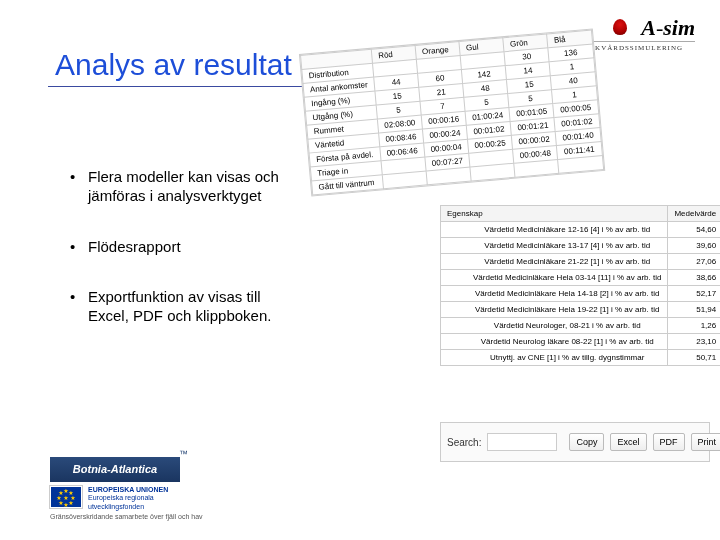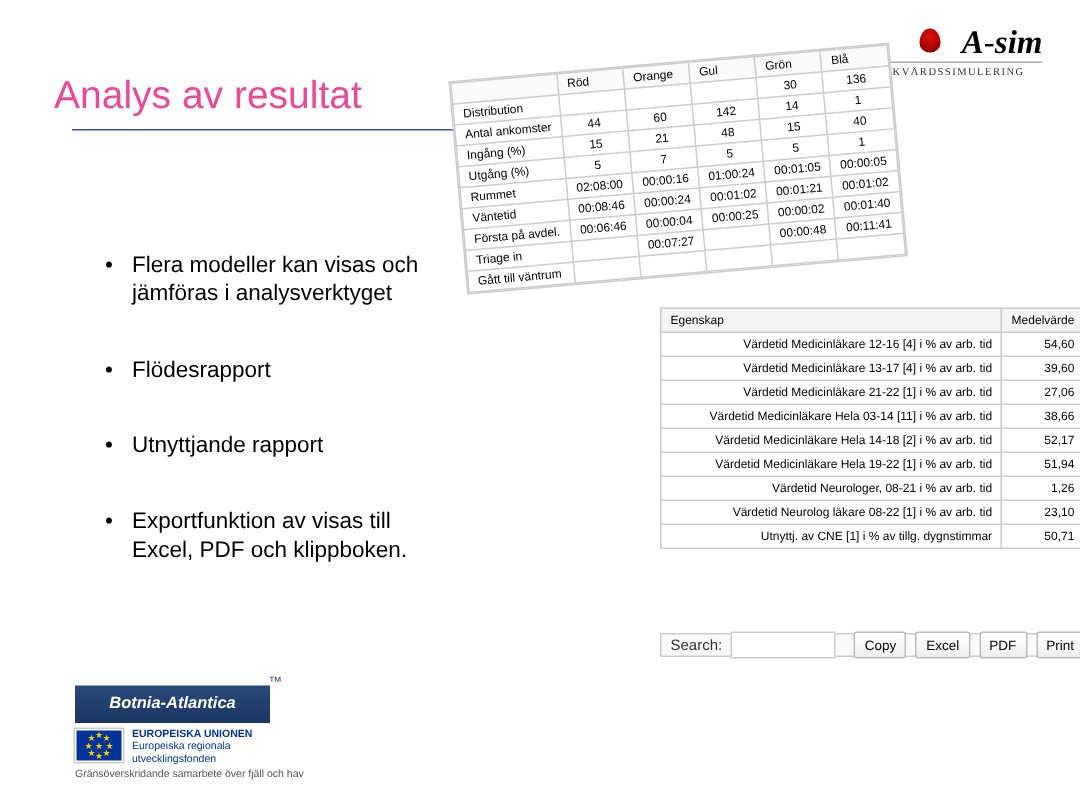--- a/index.html
+++ b/index.html
@@ -1,21 +1,21 @@
 <!DOCTYPE html>
 <html><head>
 <meta charset="utf-8">
 <style>
   * { box-sizing: border-box; margin: 0; padding: 0; }
   html, body { width: 720px; height: 540px; font-family: Arial, Helvetica, sans-serif; background: #fff; color: #000; }
   .slide { position: relative; width: 720px; height: 540px; overflow: hidden; }
 
   .title {
-    position: absolute; top: 48px; left: 36px;
-    font-size: 26px; font-weight: 400; color: #ec4899;
+    position: absolute; top: 48px; left: 55px;
+    font-size: 30px; font-weight: 400; color: #1d4ed8;
   }
   .title-underline {
     position: absolute; top: 86px; left: 48px; width: 360px; height: 1px;
     background: #3a4aa0;
   }
 
   .logo-asim {
     position: absolute; top: 15px; right: 25px; width: 140px; height: 45px;
     font-family: Georgia, serif;
   }
@@ -65,25 +65,25 @@
   table.util {
     position: absolute; top: 205px; left: 440px; width: 268px;
     border-collapse: collapse; font-size: 8px; background: #fff;
     border: 1px solid #bbb;
   }
   table.util th, table.util td {
     border: 1px solid #ccc; padding: 3px 6px; white-space: nowrap;
   }
   table.util th { background: #f4f4f4; font-weight: normal; text-align: left; }
   table.util th:last-child, table.util td:last-child { text-align: right; width: 55px; }
-  table.util td:first-child { text-align: right; padding-left: 32px; }
+  table.util td:first-child { text-align: center; padding-left: 32px; }
 
   
   .toolbar {
-    position: absolute; top: 422px; left: 440px; width: 270px; height: 16px;
+    position: absolute; top: 422px; left: 440px; width: 270px; height: 40px;
     border: 1px solid #ccc; background: #fafafa;
     display: flex; align-items: center; gap: 6px; padding: 0 6px;
     font-size: 10px;
   }
   .toolbar .search-label { color:#333; }
   .toolbar input {
     height: 18px; width: 70px; border: 1px solid #ccc; font-size: 10px; padding: 0 3px;
   }
   .toolbar .spacer { flex: 1; }
   .toolbar button {
@@ -125,21 +125,20 @@
     </div>
     <div class="sub">AKUTSJUKVÅRDSSIMULERING</div>
   </div>
 
   <div class="title">Analys av resultat</div>
   <div class="title-underline"></div>
 
   <ul class="bullets">
     <li>Flera modeller kan visas och jämföras i analysverktyget</li>
     <li>Flödesrapport</li>
-    <li>Utnyttjande rapport</li>
     <li>Exportfunktion av visas till Excel, PDF och klippboken.</li>
   </ul>
 
   <div class="flow-wrap">
     <div class="flow-wrap-inner">
       <table class="flow">
         <thead>
             <tr id="flow-head">
               <th></th>
               <th>Röd</th>

